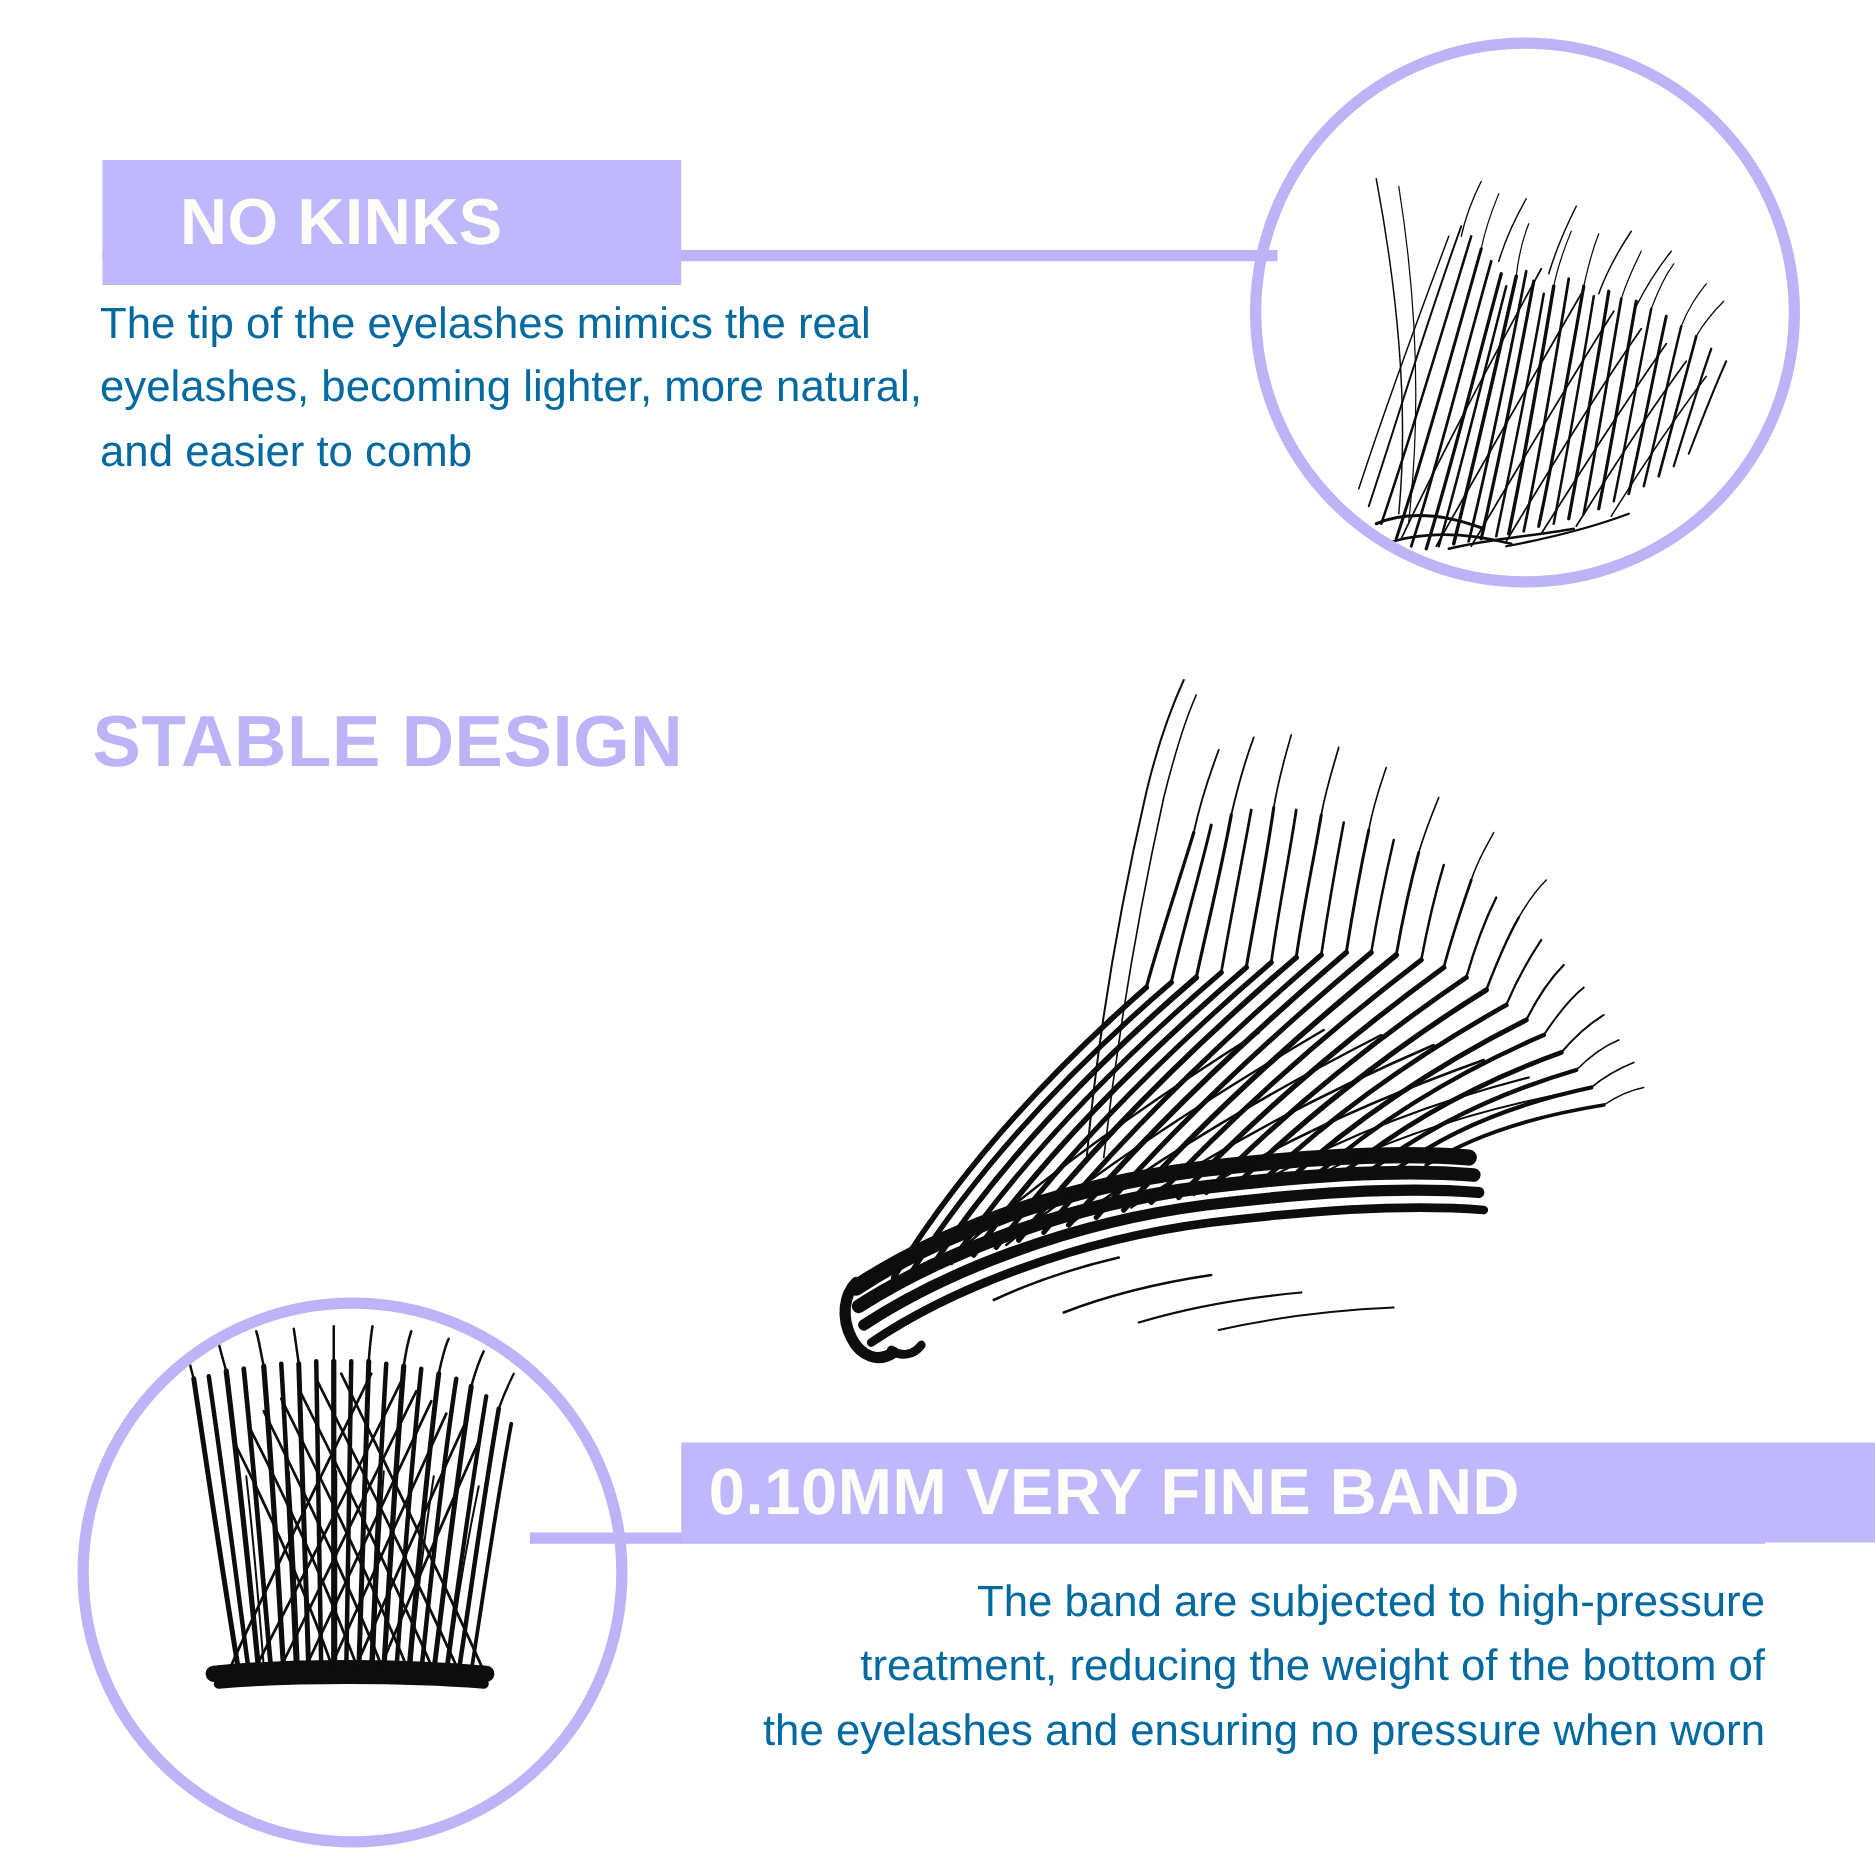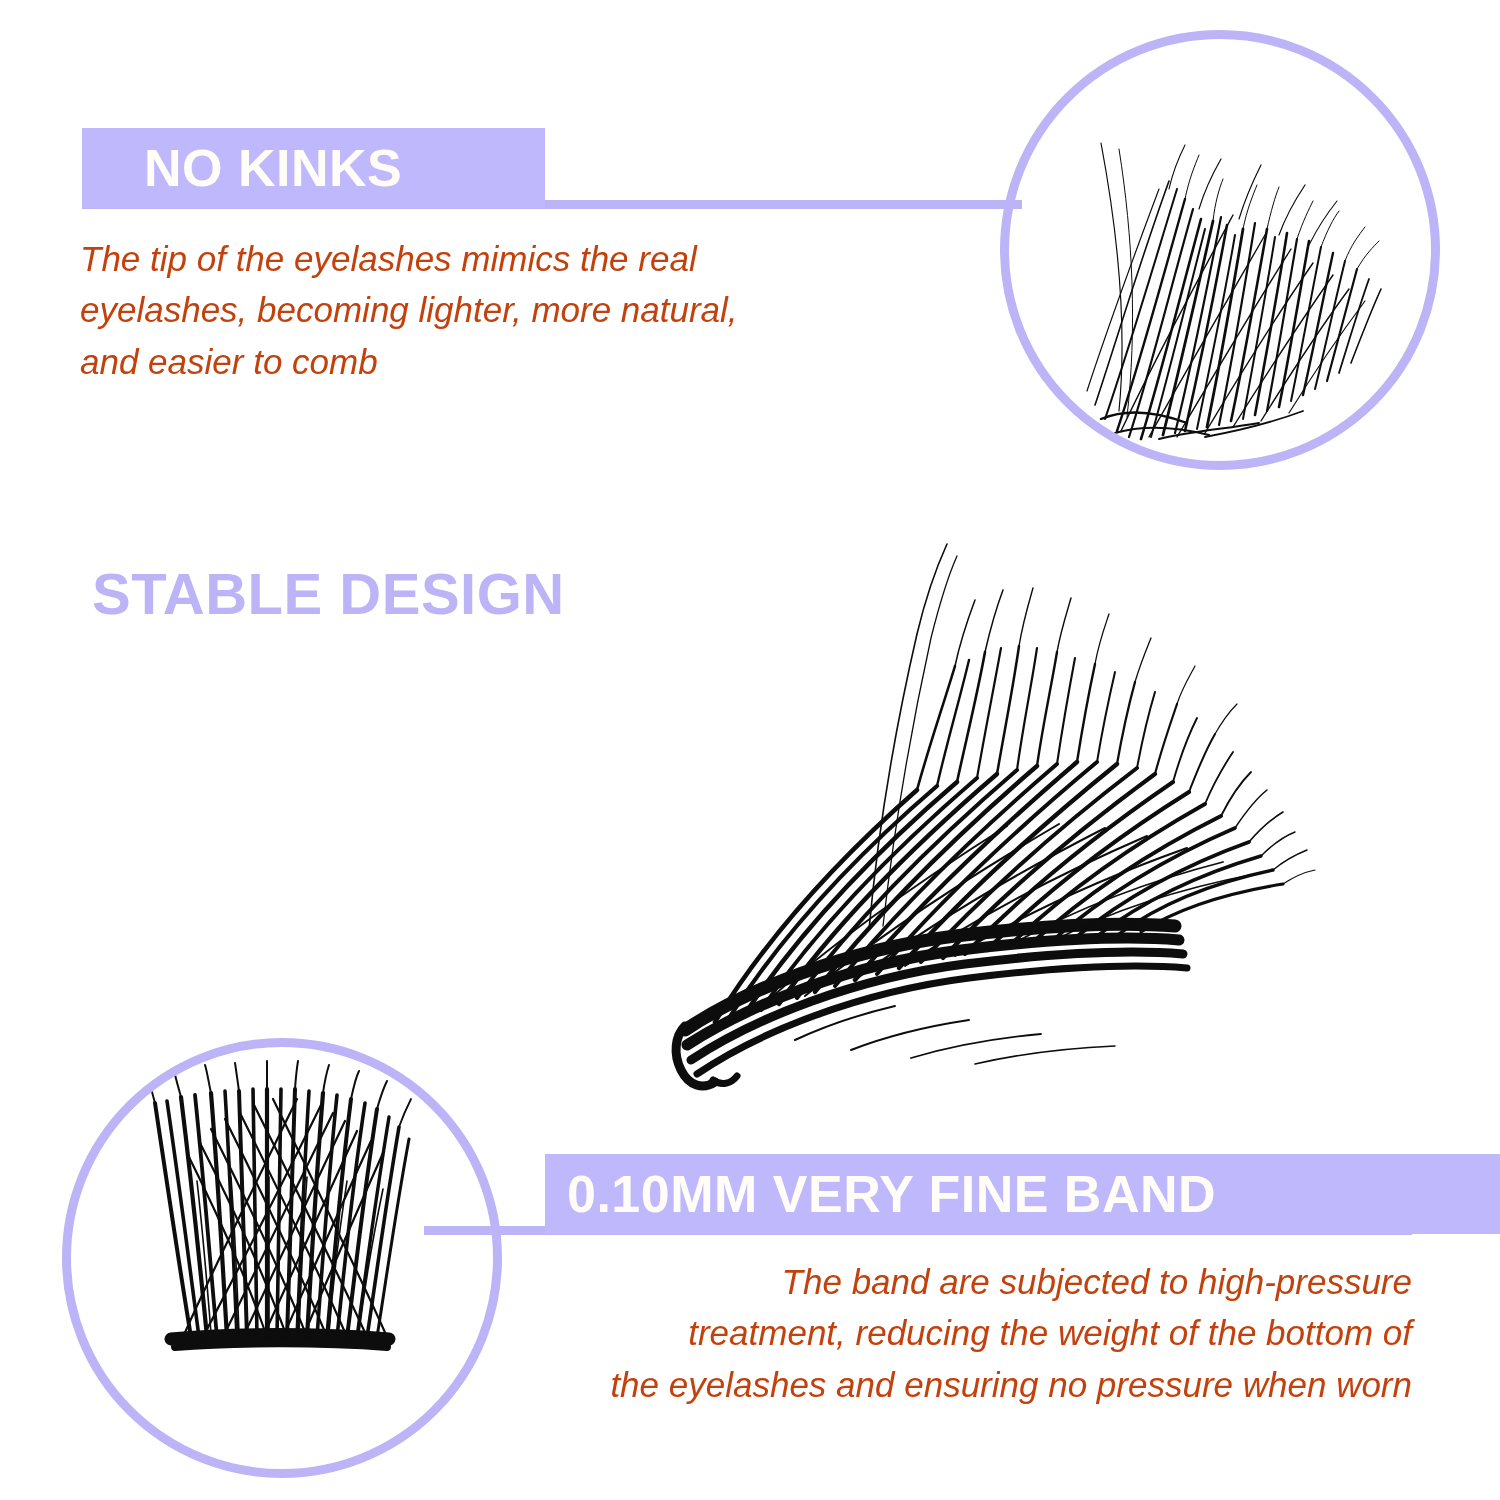--- a/index.html
+++ b/index.html
@@ -43,26 +43,25 @@
   
   .rule {
     position: absolute;
     background: #bdb3f7;
     height: 9px;
   }
 
   
   .body-copy {
     position: absolute;
-    color: #c2410c;
+    color: #0369a1;
     font-size: 35px;
     line-height: 1.47;
     font-weight: 400;
     white-space: pre-line;
-    font-style: italic;
   }
   .body-copy.right {
     text-align: right;
   }
 
   
   .circle {
     position: absolute;
     border-radius: 50%;
     border: 9px solid #bdb3f7;
@@ -138,29 +137,29 @@
         <path d="M92 380 C 116 370, 146 372, 178 384" stroke-width="2.4"></path>
         <path d="M106 394 C 134 386, 168 388, 200 396" stroke-width="2.2"></path>
         <path d="M150 400 C 182 392, 216 390, 250 384" stroke-width="2"></path>
         <path d="M196 398 C 228 392, 262 384, 294 372" stroke-width="1.8"></path>
       </g>
     </svg>
   </div>
 
   <div class="rule" style="left:82px; top:200px; width:940px;"></div>
 
-  <div class="badge" style="left:82px; top:128px; width:463px; height:80px; padding-left:62px;">
+  <div class="badge" style="left:82px; top:128px; width:463px; height:100px; padding-left:62px;">
     <span class="badge-text" style="font-size:52px;">NO KINKS</span>
   </div>
 
   <div class="body-copy" style="left:80px; top:233px; width:900px;">The tip of the eyelashes mimics the real
 eyelashes, becoming lighter, more natural,
 and easier to comb</div>
 
-  <div class="plain-heading" style="left:92px; top:565px; font-size:58px;">STABLE DESIGN</div>
+  <div class="plain-heading" style="left:74px; top:565px; font-size:58px;">STABLE DESIGN</div>
 
 
   <div class="lash-art" style="left:655px; top:470px; width:680px; height:640px;">
     <svg width="680" height="640" viewBox="0 0 680 640">
       <g stroke="#0d0d0d" fill="none" stroke-linecap="round">
 
         <path d="M30 560 C 90 520, 190 480, 300 466 C 400 454, 470 452, 520 456" stroke-width="13"></path>
         <path d="M32 575 C 96 534, 196 494, 306 480 C 404 468, 476 466, 524 470" stroke-width="11"></path>
         <path d="M36 590 C 100 548, 200 508, 310 494 C 408 482, 480 480, 528 484" stroke-width="9"></path>
         <path d="M42 604 C 104 562, 204 522, 314 508 C 412 496, 484 494, 532 498" stroke-width="7"></path>

